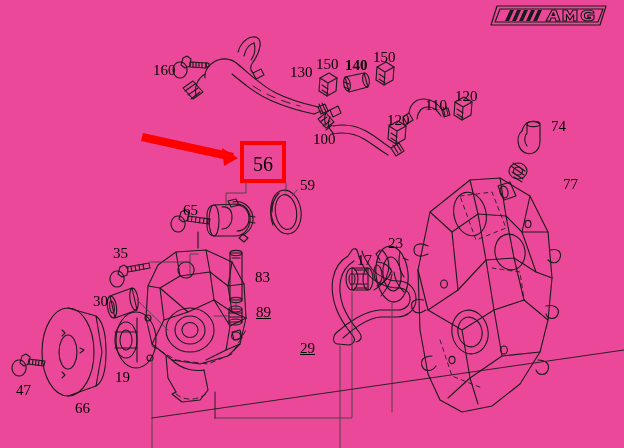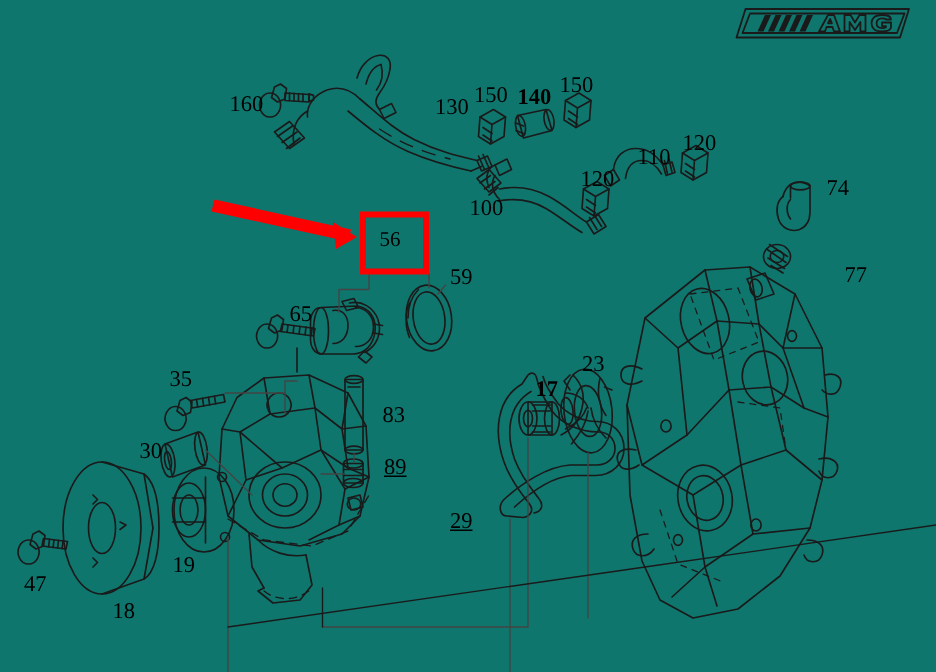--- a/index.html
+++ b/index.html
@@ -1,22 +1,22 @@
 <!DOCTYPE html>
 <html><head>
 <meta charset="utf-8">
 <style>
   html,body{margin:0;padding:0;background:#fff;}
   body{font-family:"Liberation Serif",serif;}
-  #stage{position:relative;width:624px;height:448px;background:#0f766e;overflow:hidden;}
+  #stage{position:relative;width:624px;height:448px;background:#ec4899;overflow:hidden;}
   #canvas{position:absolute;left:0;top:0;width:624px;height:448px;}
   .lbl{position:absolute;font-family:"Liberation Serif",serif;font-size:15px;color:#000;
        line-height:1;white-space:nowrap;user-select:none;}
   #hl-box{position:absolute;border:4px solid #FF0000;box-sizing:border-box;}
-  #hl-num{position:absolute;font-family:"Liberation Serif",serif;font-size:14px;color:#000;}
+  #hl-num{position:absolute;font-family:"Liberation Serif",serif;font-size:20px;color:#000;}
 </style>
 </head>
 <body>
 
 <div id="stage">
 
   <svg id="canvas" viewBox="0 0 624 448">
     <g fill="none" stroke="#1a1a1a" stroke-width="1.1" stroke-linejoin="round" stroke-linecap="round">
 
       <g>
@@ -373,28 +373,28 @@
   <span class="lbl" style="left:316px;top:57px;">150</span>
   <span class="lbl" style="left:345px;top:58px;font-weight:bold;">140</span>
   <span class="lbl" style="left:373px;top:50px;">150</span>
   <span class="lbl" style="left:387px;top:113px;">120</span>
   <span class="lbl" style="left:425px;top:98px;">110</span>
   <span class="lbl" style="left:455px;top:89px;">120</span>
   <span class="lbl" style="left:313px;top:132px;">100</span>
   <span class="lbl" style="left:551px;top:119px;">74</span>
   <span class="lbl" style="left:563px;top:177px;font-family:Liberation Serif, serif;">77</span>
   <span class="lbl" style="left:300px;top:178px;">59</span>
-  <span class="lbl" style="left:193px;top:203px;text-align:right;">65</span>
+  <span class="lbl" style="left:183px;top:203px;text-align:right;">65</span>
   <span class="lbl" style="left:113px;top:246px;">35</span>
   <span class="lbl" style="left:93px;top:294px;">30</span>
   <span class="lbl" style="left:255px;top:270px;">83</span>
   <span class="lbl" style="left:256px;top:305px;text-decoration:underline;">89</span>
   <span class="lbl" style="left:300px;top:341px;text-decoration:underline;">29</span>
-  <span class="lbl" style="left:357px;top:253px;font-weight:bold;">17</span>
+  <span class="lbl" style="left:357px;top:253px;">17</span>
   <span class="lbl" style="left:388px;top:236px;">23</span>
   <span class="lbl" style="left:115px;top:370px;">19</span>
-  <span class="lbl" style="left:75px;top:401px;">18</span>
+  <span class="lbl" style="left:75px;top:401px;">66</span>
   <span class="lbl" style="left:16px;top:383px;">47</span>
 
   <div id="hl-box" style="left:240px;top:141px;width:46px;height:42px;"></div>
   <span id="hl-num" style="left:253px;top:153px;">56</span>
 
 </div>
 
 </body></html>

